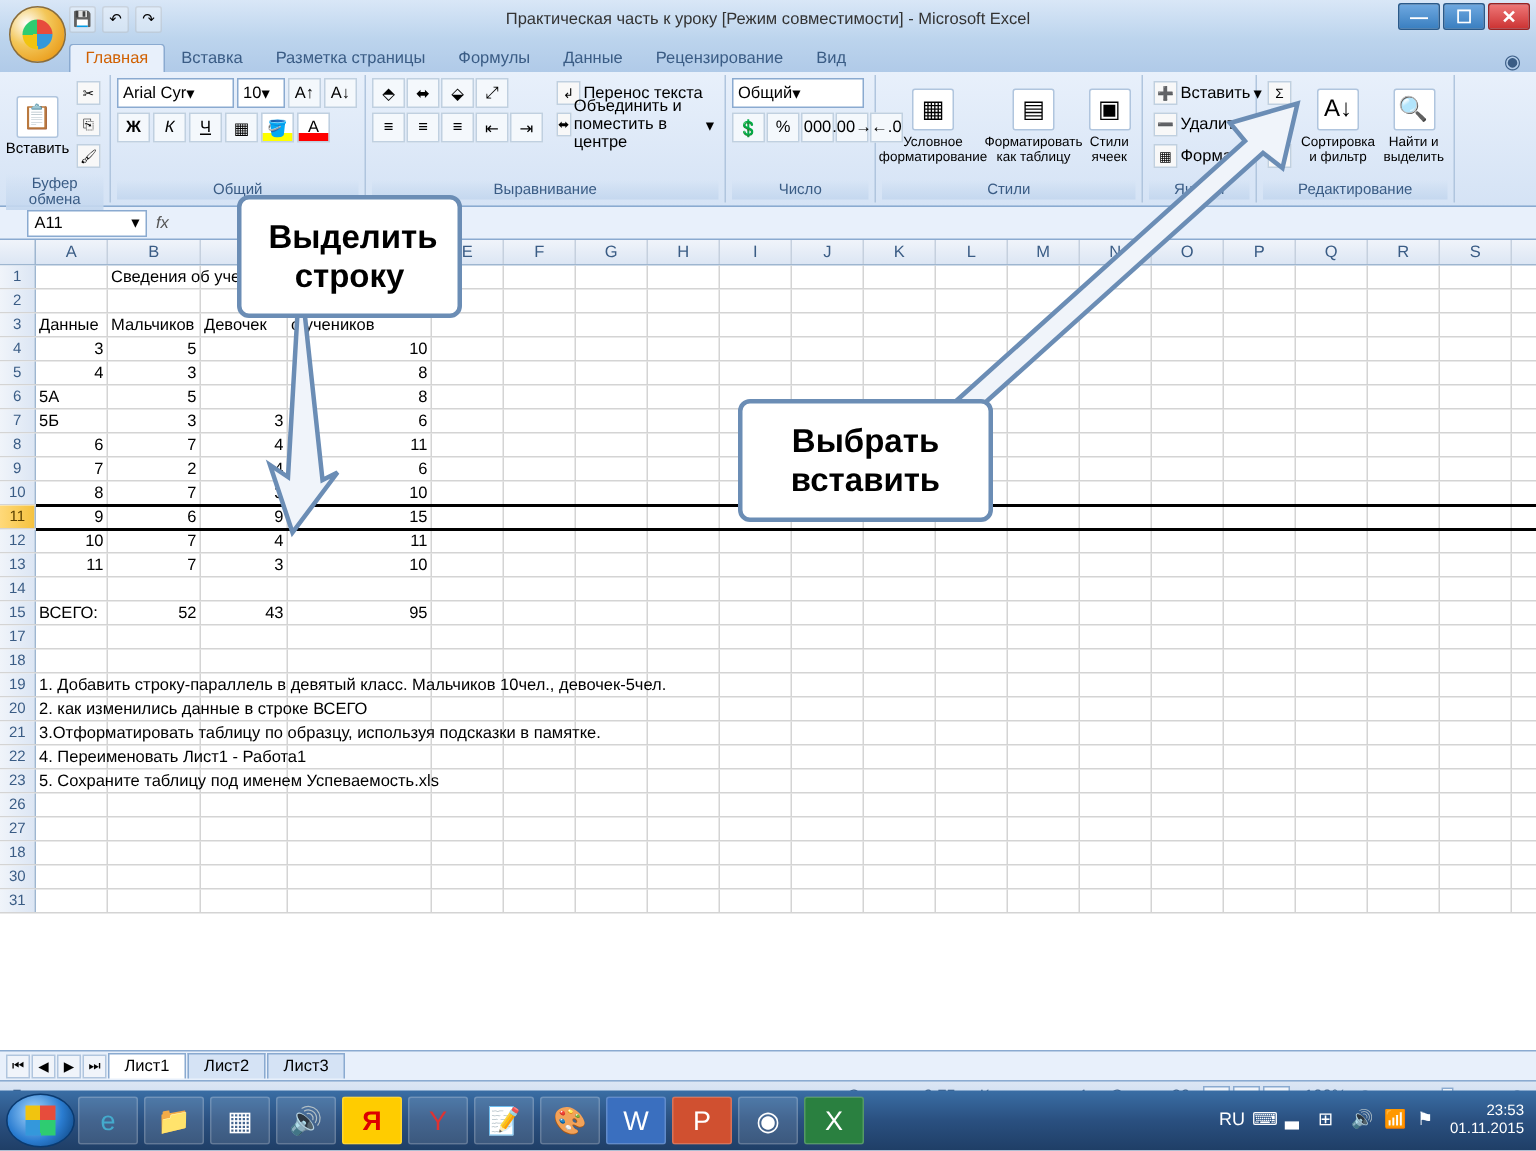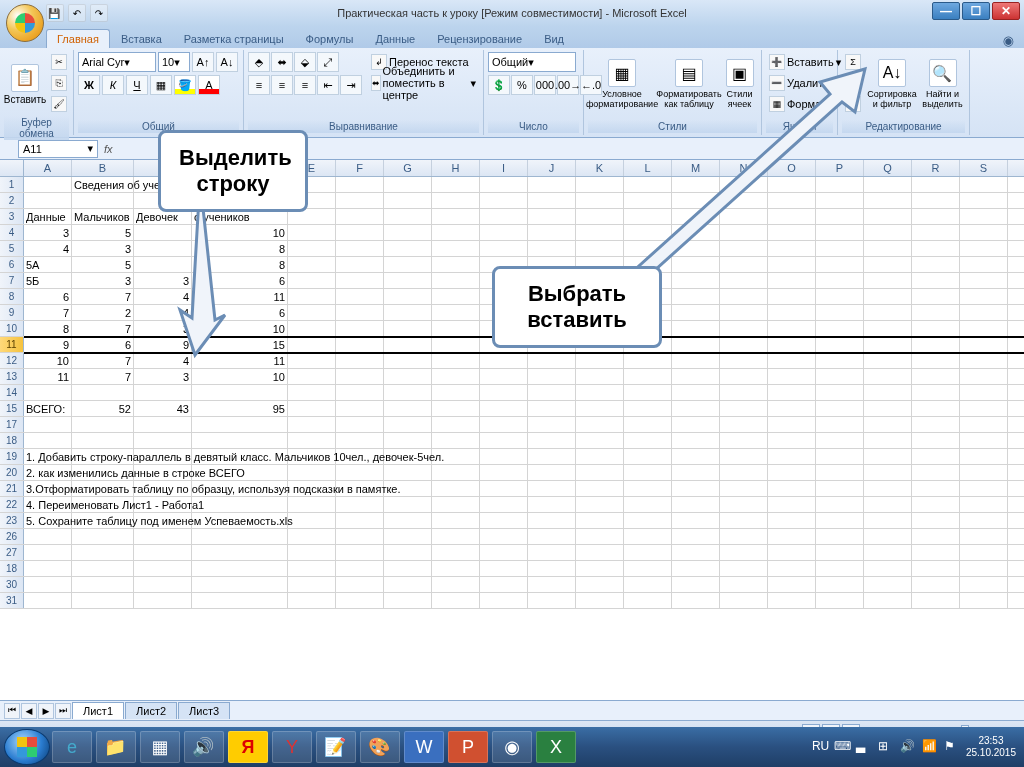--- a/index.html
+++ b/index.html
@@ -66,21 +66,21 @@
 .view-btn { width: 18px; height: 14px; border: 1px solid #8aaad0; background: #f0f4fa; margin: 0 1px; }
 .zoom-slider { width: 80px; height: 4px; background: #8aaad0; margin: 0 6px; position: relative; }
 .zoom-slider::after { content: ""; position: absolute; left: 50%; top: -4px; width: 6px; height: 12px; background: #f0f4fa; border: 1px solid #8aaad0; }
 
 
 .taskbar { position: absolute; bottom: 0; left: 0; right: 0; height: 40px; background: linear-gradient(#3a6ea5, #2a5080 50%, #1f3e66); display: flex; align-items: center; padding: 0 4px; }
 .start-btn { width: 46px; height: 36px; border-radius: 50%; background: radial-gradient(circle at 40% 35%, #a8d8ff, #2a7cd0 55%, #0a3a70); border: 1px solid #0a3a70; display: flex; align-items: center; justify-content: center; }
 .start-btn::after { content: ""; width: 20px; height: 20px; background: conic-gradient(#e74c3c 0 25%, #2ecc71 0 50%, #3498db 0 75%, #f1c40f 0); }
 .task-icon { width: 40px; height: 32px; margin: 0 2px; background: rgba(255,255,255,0.12); border: 1px solid rgba(255,255,255,0.2); border-radius: 2px; display: flex; align-items: center; justify-content: center; font-size: 18px; color: #fff; }
 .tray { margin-left: auto; display: flex; align-items: center; color: #fff; font-size: 10px; gap: 6px; }
-.tray-time { text-align: center; line-height: 1.2; margin-right: 4px; }
+.tray-time { text-align: right; line-height: 1.2; margin-right: 4px; }
 .tray-icon { width: 16px; height: 16px; font-size: 12px; }
 
 
 .callout { position: absolute; background: #fff; border: 3px solid #6b8db5; border-radius: 8px; padding: 12px 18px; font-size: 22px; font-weight: bold; text-align: center; z-index: 50; }
 </style>
 </head>
 <body>
 
 <div class="titlebar">
   <div class="office-btn"></div>
@@ -938,16 +938,16 @@
   <div class="tray">
     <span class="tray-icon">RU</span>
     <span class="tray-icon">⌨</span>
     <span class="tray-icon">▃</span>
     <span class="tray-icon">⊞</span>
     <span class="tray-icon">🔊</span>
     <span class="tray-icon">📶</span>
     <span class="tray-icon">⚑</span>
     <div class="tray-time">
       <div>23:53</div>
-      <div>25.10.2015</div>
+      <div>01.11.2015</div>
     </div>
   </div>
 </div>
 
 </body></html>

